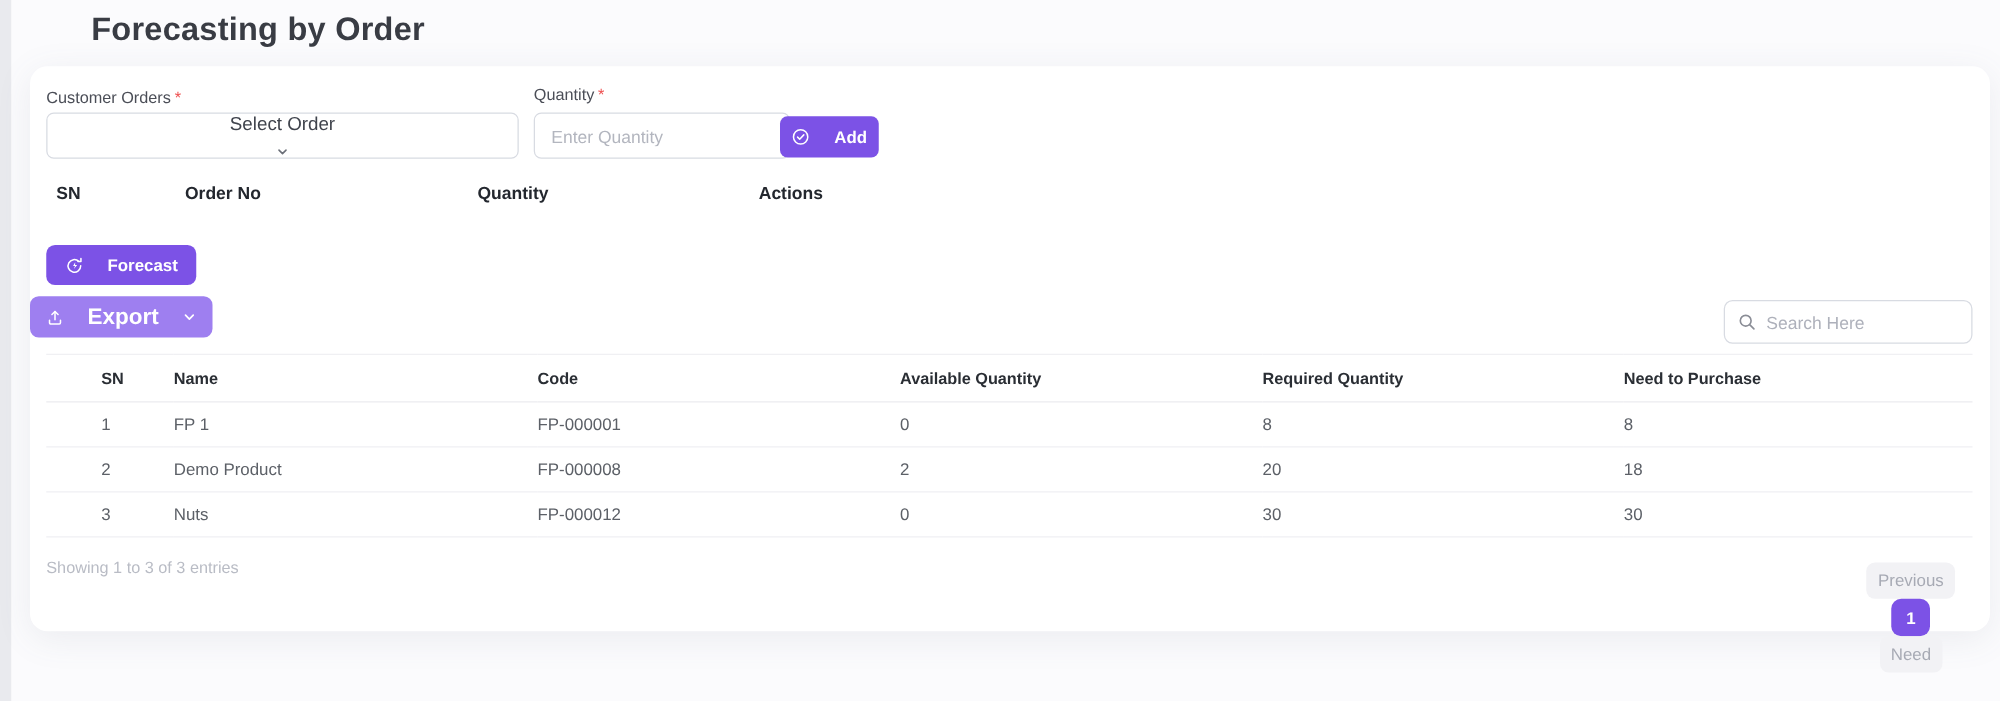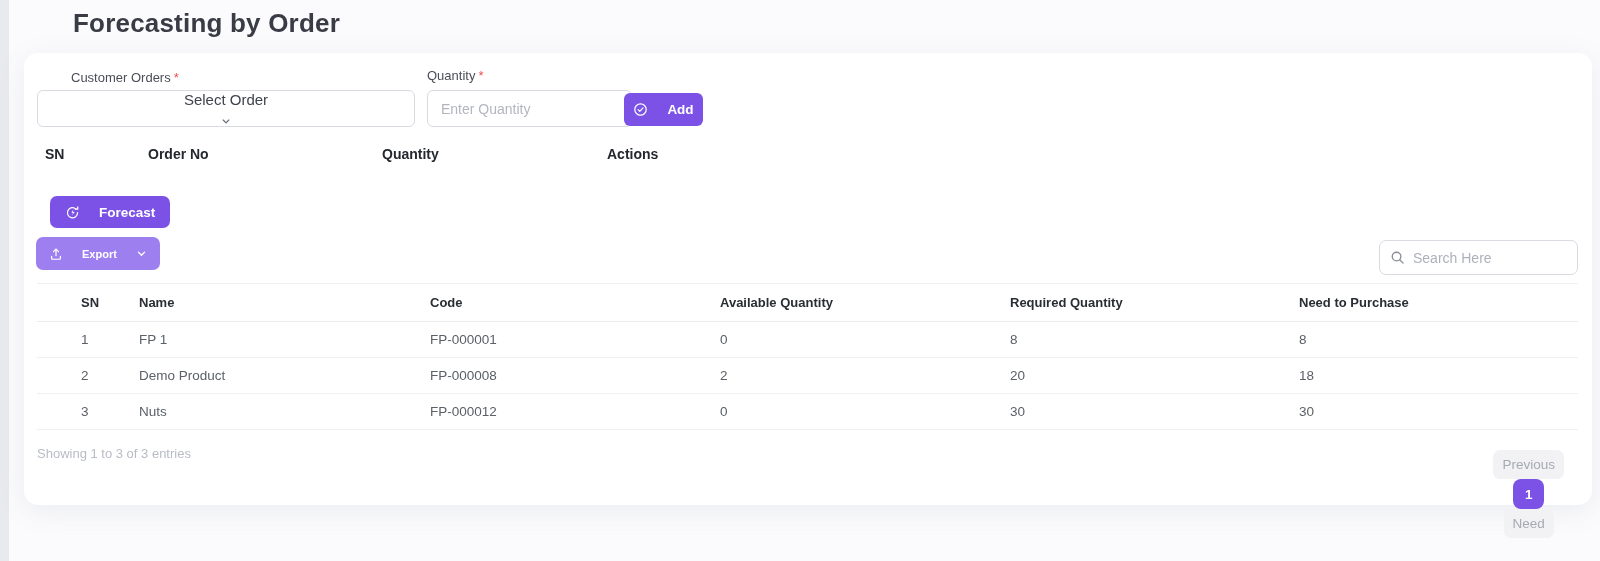--- a/index.html
+++ b/index.html
@@ -10,42 +10,42 @@
     background:#e9eaee; }
   .page-title { position:absolute; left:33px; top:8px; font-size:26px;
     font-weight:700; color:#393c44; letter-spacing:.2px;margin-left:40px; }
   .card { position:absolute; left:24px; top:53px; width:1568px; height:452px;
     background:#ffffff; border-radius:14px;
     box-shadow:0 6px 28px rgba(100,105,130,0.10); }
 
   
   .field-label { position:absolute; font-size:13px; color:#4b4e57; }
   .req { color:#ee4e4e; margin-left:3px; }
-  .lbl-orders { left:13px; top:17px;margin-left:34px; }
+  .lbl-orders { left:13px; top:17px; }
   .lbl-qty { left:403px; top:15px; }
   .select-box { position:absolute; left:13px; top:37px; width:378px; height:37px;
     border:1px solid #d8dbe2; border-radius:6px; background:#fff;
     display:flex; align-items:center; justify-content:space-between;
     padding:0 12px; cursor:pointer;flex-direction:column; }
   .select-box .sel-text { font-size:15px; color:#3f434c; }
   .qty-input { position:absolute; left:403px; top:37px; width:205px; height:37px;
     border:1px solid #d8dbe2; border-radius:6px; padding:0 13px;
     font-size:14px; color:#3f434c; outline:none;
     font-family:"Liberation Sans",sans-serif; }
   .qty-input::placeholder { color:#b3b6bf; }
   .btn { display:inline-flex; align-items:center; gap:19px; border:none;
     cursor:pointer; color:#fff; font-weight:700;
     font-family:"Liberation Sans",sans-serif; }
   .btn-add { position:absolute; left:600px; top:40px; width:79px; height:33px;
     background:#7c52e6; border-radius:6px; font-size:13.5px;
     justify-content:center; }
-  .btn-forecast { position:absolute; left:26px; top:143px; height:32px;
+  .btn-forecast { position:absolute; left:13px; top:143px; height:32px;
     padding:0 15px; background:#7c52e6; border-radius:7px; font-size:13.5px; }
-  .btn-export { position:absolute; left:12px; top:184px; height:33px;
-    padding:0 13px; background:#9e7ff0; border-radius:7px; font-size:11px; }
+  .btn-export { position:absolute; left:0; top:184px; height:33px;
+    padding:0 13px; background:#9e7ff0; border-radius:7px; font-size:18px; }
 
   
   .mini-head { position:absolute; top:93px; font-size:14px; font-weight:700;
     color:#23272e; }
   .mh-0 { left:21px; } .mh-1 { left:124px; } .mh-2 { left:358px; } .mh-3 { left:583px; }
 
   
   .search-box { position:absolute; left:1355px; top:187px; width:199px; height:35px;
     border:1px solid #d8dbe2; border-radius:7px; background:#fff;
     display:flex; align-items:center; padding:0 10px; gap:8px; }

